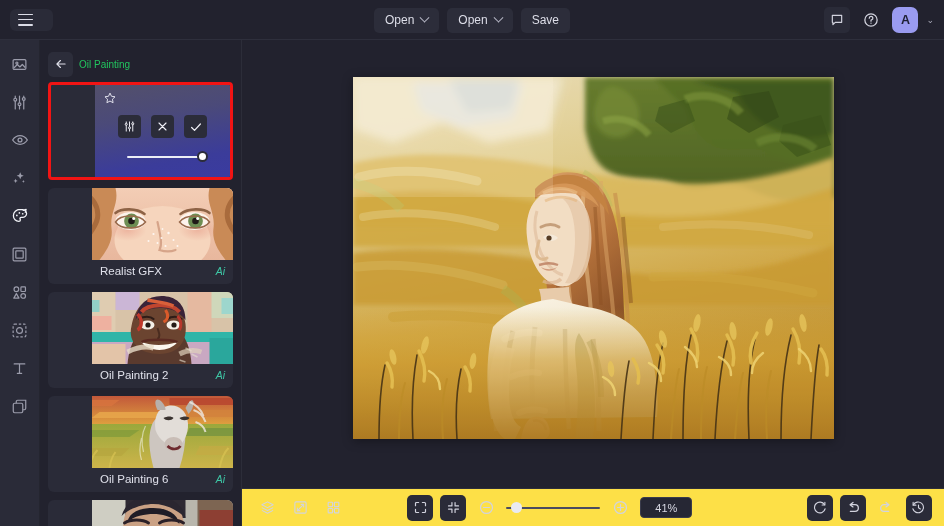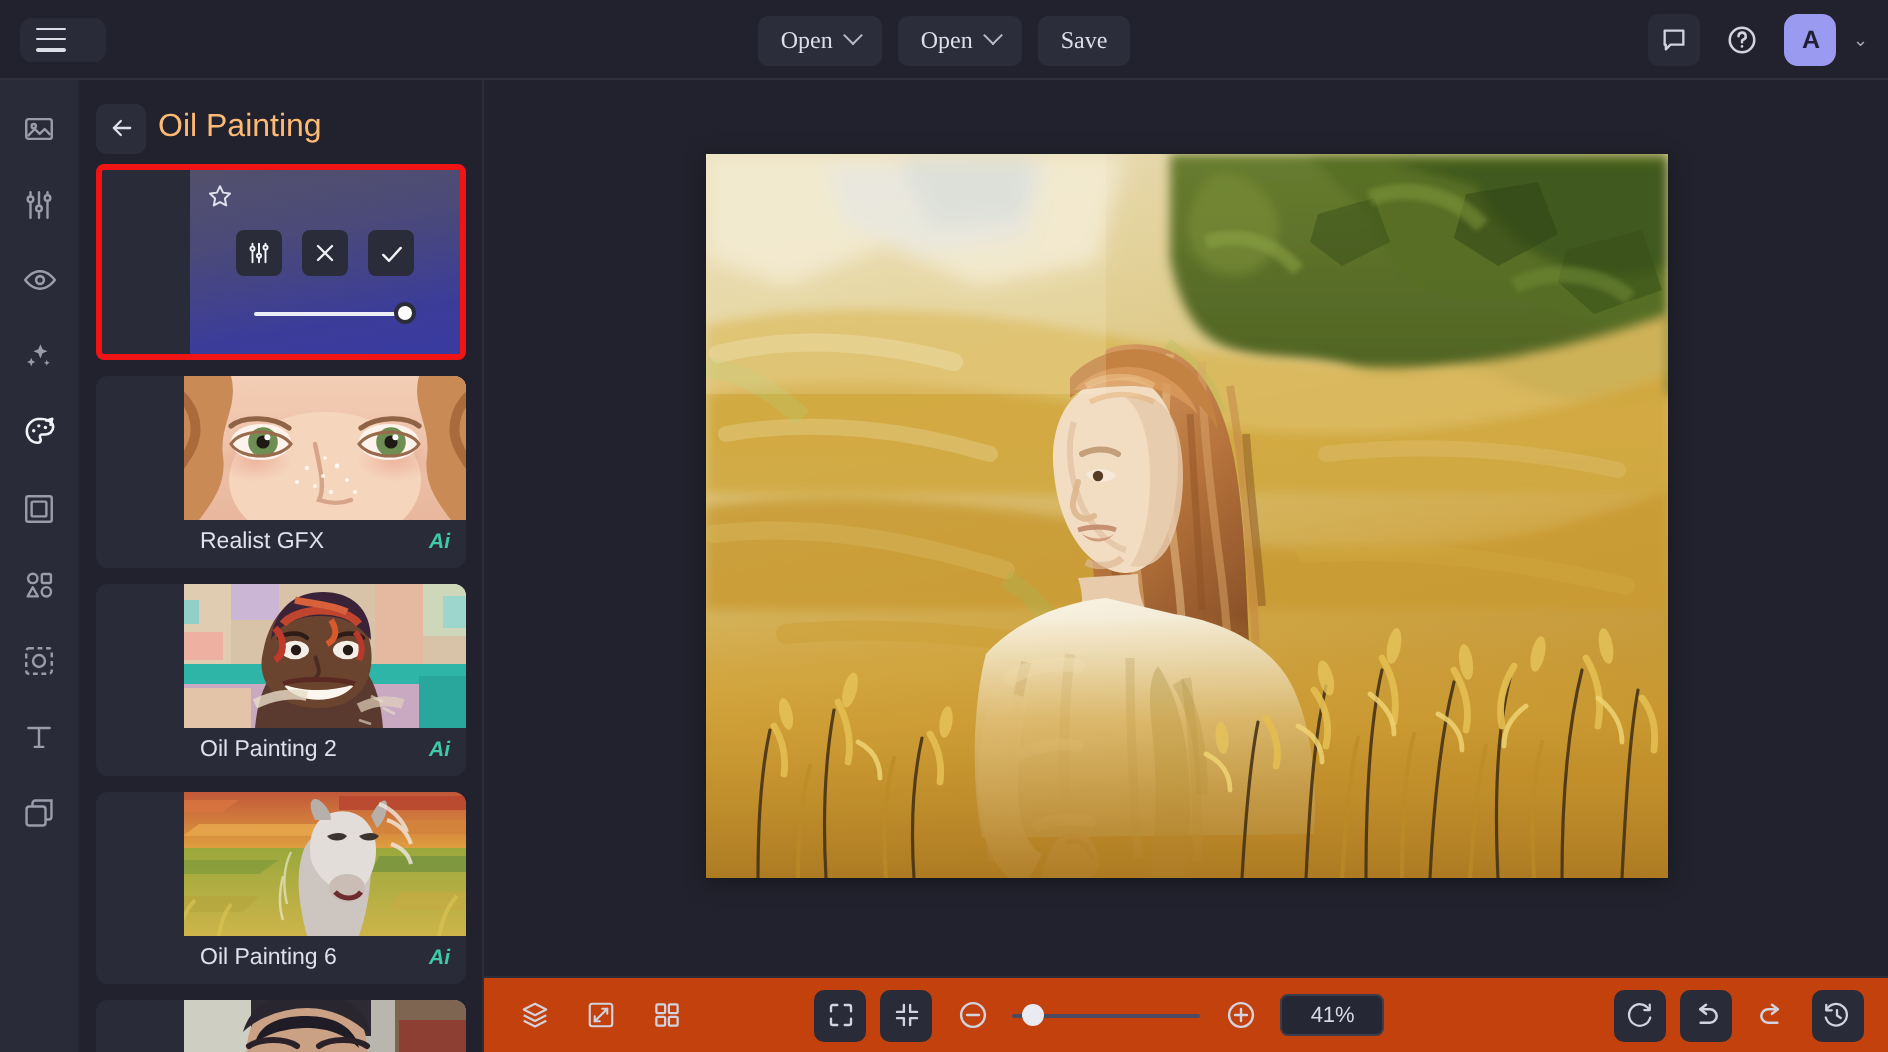--- a/index.html
+++ b/index.html
@@ -33,21 +33,21 @@
   .center-tools {
     position: absolute; left: 0; right: 0; top: 0; height: 40px;
     display: flex; align-items: center; justify-content: center; gap: 8px;
     pointer-events: none;
   }
   .center-tools > * { pointer-events: auto; }
   .tbtn {
     background: #2c2d3a; color: #dddee8;
     border: none; border-radius: 5px;
     height: 25px; padding: 0 11px;
-    font-size: 12px; font-family: Liberation Serif, serif;
+    font-size: 12px; font-family: Liberation Sans, sans-serif;
     display: inline-flex; align-items: center; gap: 7px;
     cursor: pointer;
   }
   .caret { width: 7px; height: 7px; border-right: 1.4px solid #b9bac8; border-bottom: 1.4px solid #b9bac8; transform: rotate(45deg) translate(-2px,-2px); }
 
   .right-tools {
     margin-left: auto; margin-right: 10px;
     display: flex; align-items: center; gap: 8px;
   }
   .iconbtn {
@@ -95,39 +95,39 @@
     height: 36px; flex: 0 0 36px;
     display: flex; align-items: center; gap: 6px;
     padding: 0 8px; margin-top: 6px;
   }
   .backbtn {
     width: 25px; height: 25px; border-radius: 5px;
     background: #2c2d3a; border: none; cursor: pointer;
     display: flex; align-items: center; justify-content: center;
     color: #dfe0ea;
   }
-  .panel-title { color: #fdba74; font-size: 16px; }
+  .panel-title { color: #22c55e; font-size: 10px; }
 
   .panel-list { flex: 1 1 auto; overflow: hidden; padding: 0 8px; }
 
   .card {
     position: relative; border-radius: 6px; overflow: hidden;
     background: #2a2b38; margin-bottom: 8px; cursor: pointer; padding-left: 44px;
   }
   .card.selected {
     border: 3px solid #f11414;
     border-radius: 4px;
   }
   .thumb { width: 100%; height: 72px; display: block; position: relative; overflow: hidden; }
   .card-label {
     display: flex; align-items: center; justify-content: space-between;
     padding: 5px 8px 7px 8px;
   }
   .card-name { color: #dfe0ea; font-size: 11.5px; }
-  .ai-badge { color: #3ec9a7; font-size: 10.5px; font-weight: bold; font-style: italic; }
+  .ai-badge { color: #3ec9a7; font-size: 10.5px; font-weight: normal; font-style: italic; }
 
   
   .sel-card-inner {
     height: 92px; width: 100%;
     background: linear-gradient(170deg, #53506b 0%, #4b4a79 35%, #3b3c9a 78%, #3a3ba0 100%);
     position: relative;
   }
   .star {
     position: absolute; left: 8px; top: 6px;
     color: #e8e8f2; opacity: .95;
@@ -166,21 +166,21 @@
     box-shadow: 0 2px 10px rgba(0,0,0,.35);
     margin-top: -12px;
   }
 
   
   .bottombar {
     height: 38px; flex: 0 0 38px;
     border-top: 1px solid #2d2e3a;
     display: flex; align-items: center;
     padding: 0 12px; gap: 8px;
-    background: #c2410c;
+    background: #fde047;
   }
   .bb-left, .bb-center, .bb-right { display: flex; align-items: center; gap: 7px; }
   .bb-center { margin: 0 auto; }
   .bb-right { margin-left: auto; }
   .zoom-slider { width: 94px; height: 14px; position: relative; display: flex; align-items: center; cursor: pointer; }
   .zoom-slider .track { position:absolute; left:0; right:0; height: 2px; background: #4a4b60; border-radius: 2px; }
   .zoom-slider .knob { position: absolute; left: 0; width: 11px; height: 11px; border-radius: 50%; background: #e9eaf2; }
   .zoom-val {
     min-width: 52px; height: 21px; border-radius: 4px;
     border: 1px solid #3b3c4c; background: #262734;

